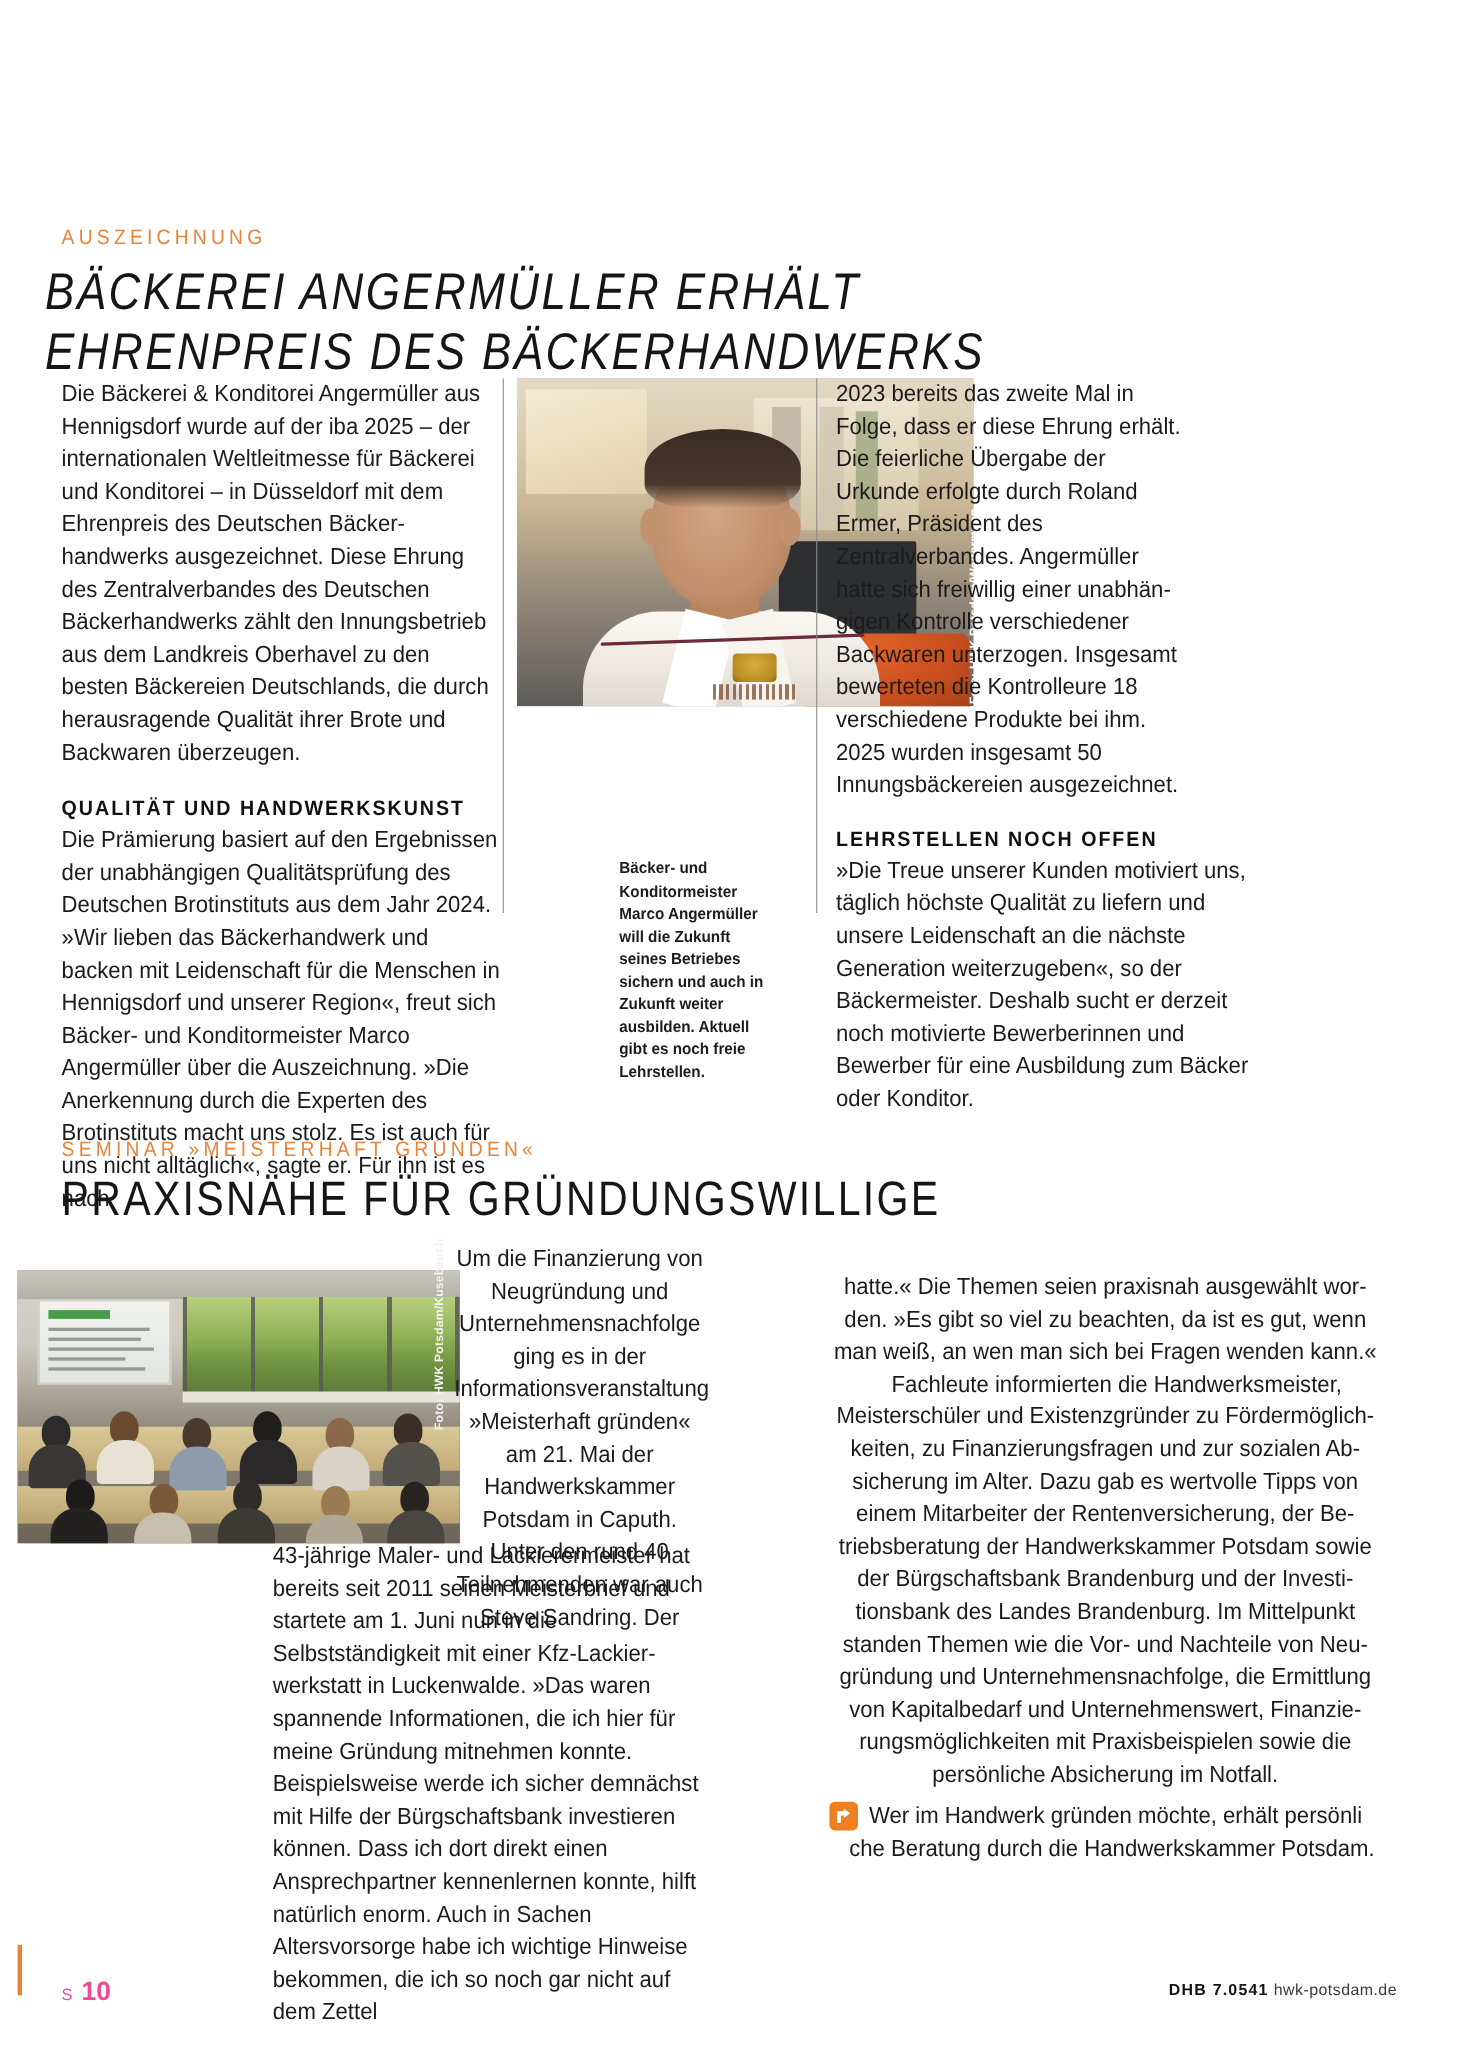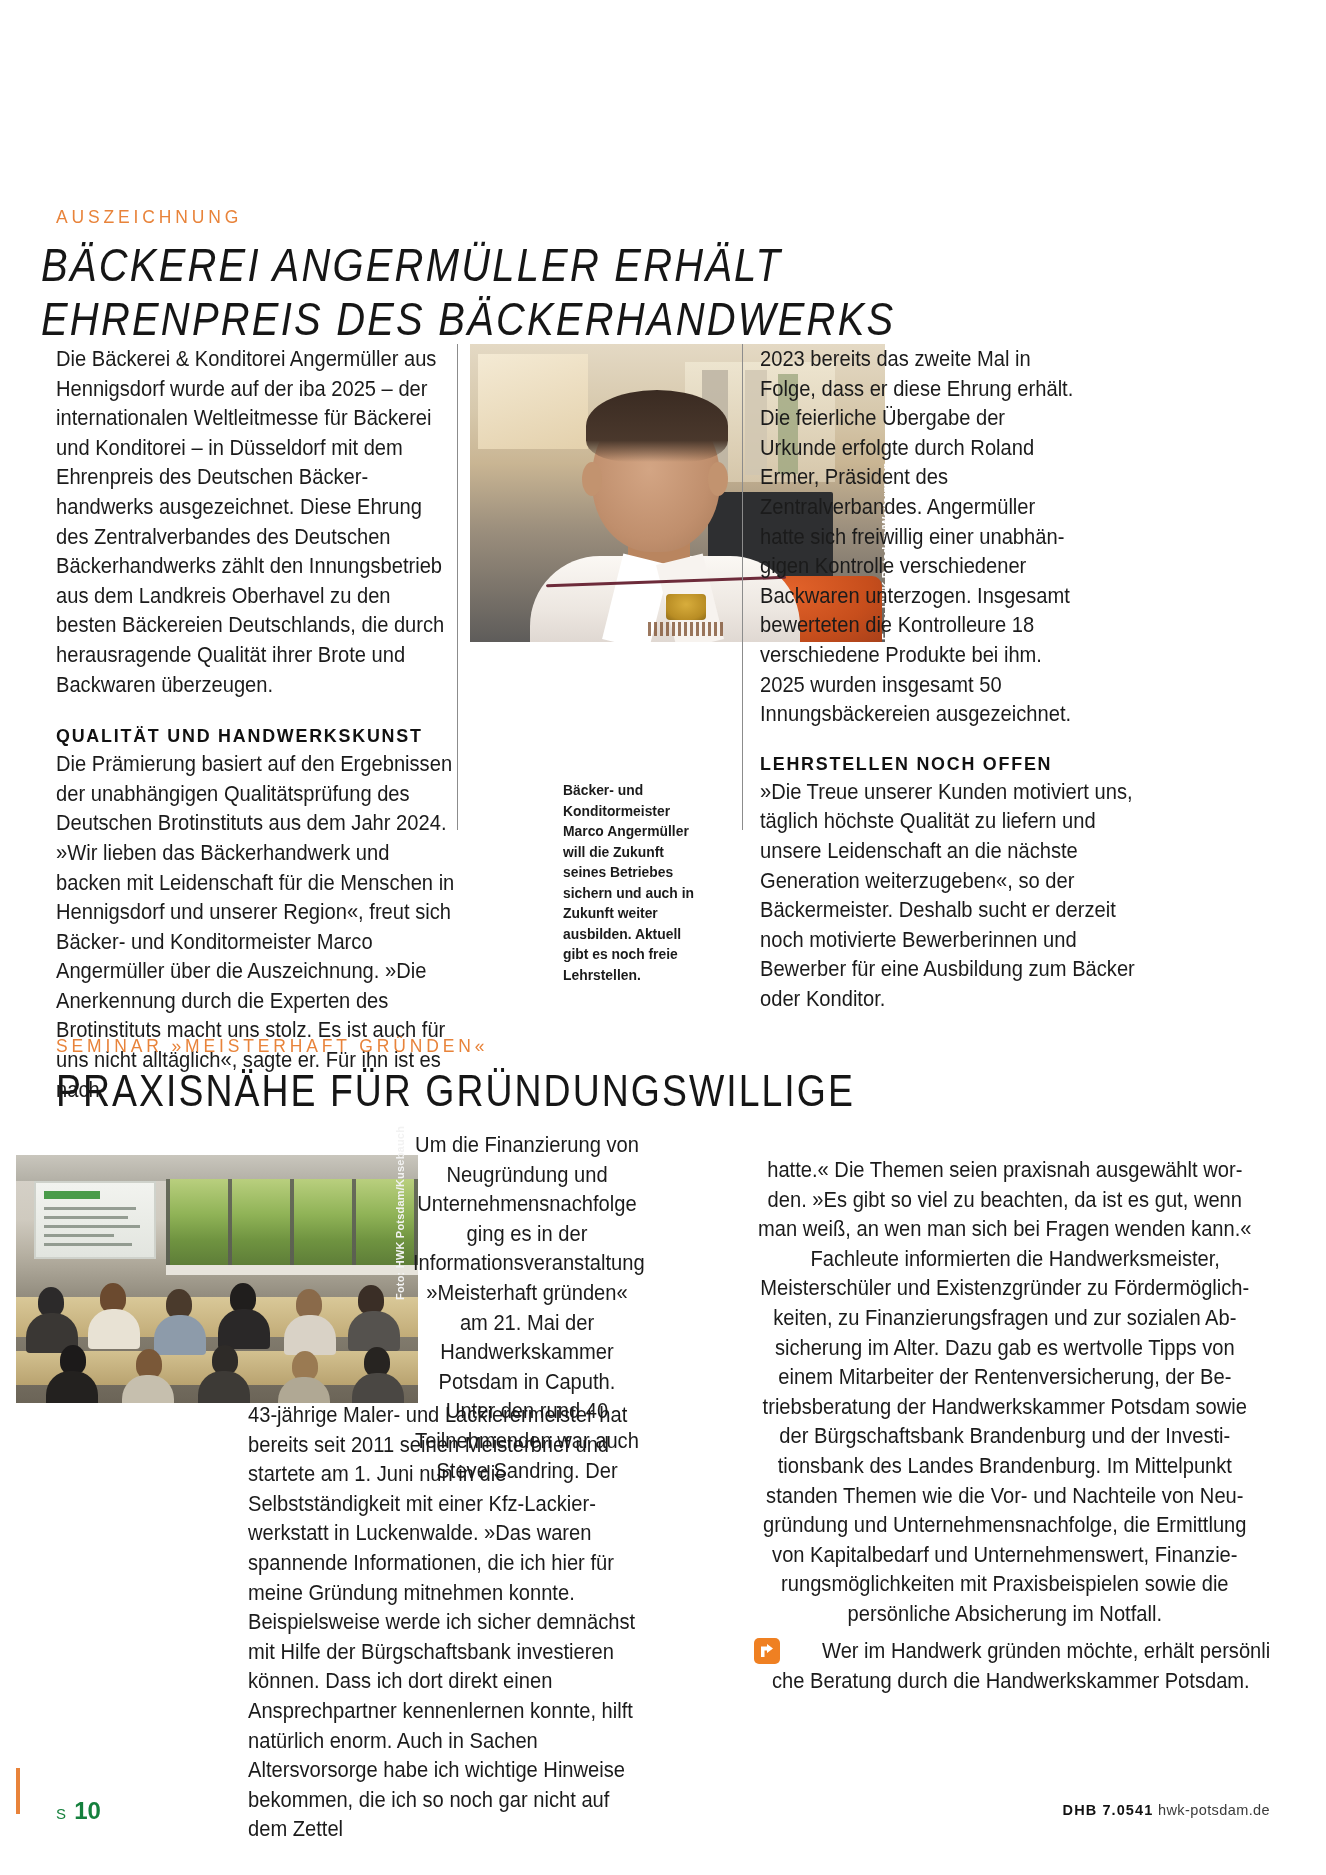--- a/index.html
+++ b/index.html
@@ -266,21 +266,21 @@
   
   .footer-rule {
     position: absolute;
     left: 16px; top: 1768px;
     width: 4px; height: 46px;
     background: #e8833a;
   }
   .folio {
     position: absolute;
     left: 56px; top: 1797px;
-    font-size: 15px; letter-spacing: 2px; color: #15803d;
+    font-size: 15px; letter-spacing: 2px; color: #ec4899;
     font-weight: 400;
   }
   .folio b { font-size: 24px; letter-spacing: 0; font-weight: bold; }
   .footer-right {
     position: absolute;
     right: 56px; top: 1802px;
     font-size: 14.5px;
     letter-spacing: 0.6px;
     white-space: nowrap;
   }
@@ -406,21 +406,21 @@
   <div class="col" style="left:754px; top:1155px; width:510px;text-align:center;">
     <p class="body" style="width:528px;">hatte.« Die Themen seien praxisnah ausgewählt wor­den. »Es gibt so viel zu beachten, da ist es gut, wenn man weiß, an wen man sich bei Fragen wenden kann.«</p>
     <p class="body" style="width:528px; text-indent:22px;">Fachleute informierten die Handwerksmeister, Meisterschüler und Existenzgründer zu Fördermöglich­keiten, zu Finanzierungsfragen und zur sozialen Ab­sicherung im Alter. Dazu gab es wertvolle Tipps von einem Mitarbeiter der Rentenversicherung, der Be­triebsberatung der Handwerkskammer Potsdam sowie der Bürgschaftsbank Brandenburg und der Investi­tionsbank des Landes Brandenburg. Im Mittelpunkt standen Themen wie die Vor- und Nachteile von Neu­gründung und Unternehmensnachfolge, die Ermittlung von Kapitalbedarf und Unternehmenswert, Finanzie­rungsmöglichkeiten mit Praxisbeispielen sowie die persönliche Absicherung im Notfall.</p>
   </div>
 
   <div class="badge" style="left:754px; top:1638px;">
     <svg width="26" height="26" viewBox="0 0 26 26" aria-hidden="true">
       <path d="M7 8.5 L13 8.5 L13 6 L19 10.5 L13 15 L13 12.5 L10.5 12.5 L10.5 19 L7 19 Z" fill="#ffffff"></path>
     </svg>
   </div>
-  <div class="col" style="left:790px; top:1636px; width:480px;margin-left:32px;">
+  <div class="col" style="left:790px; top:1636px; width:480px;">
     <p class="body" style="width:500px;">Wer im Handwerk gründen möchte, erhält persönli­</p>
   </div>
   <div class="col" style="left:772px; top:1666px; width:500px;">
     <p class="body" style="width:516px;">che Beratung durch die Handwerkskammer Potsdam.</p>
   </div>
 
   <div class="footer-rule"></div>
   <div class="folio">
     <span>S</span>
     <b>10</b>

